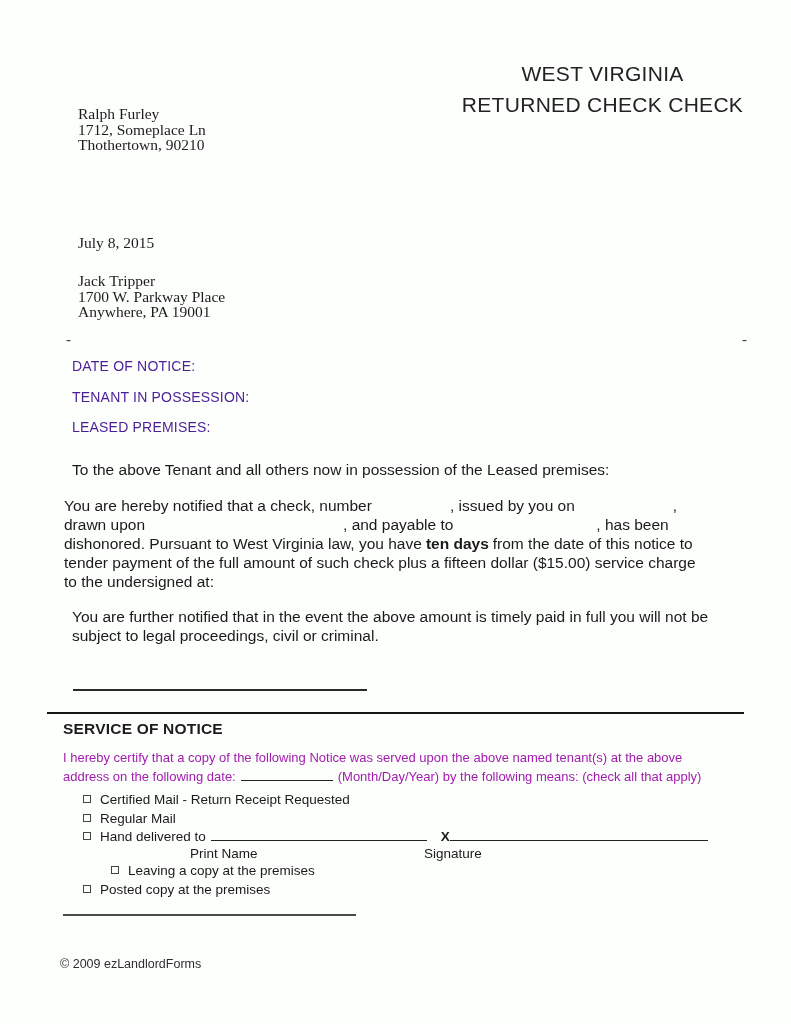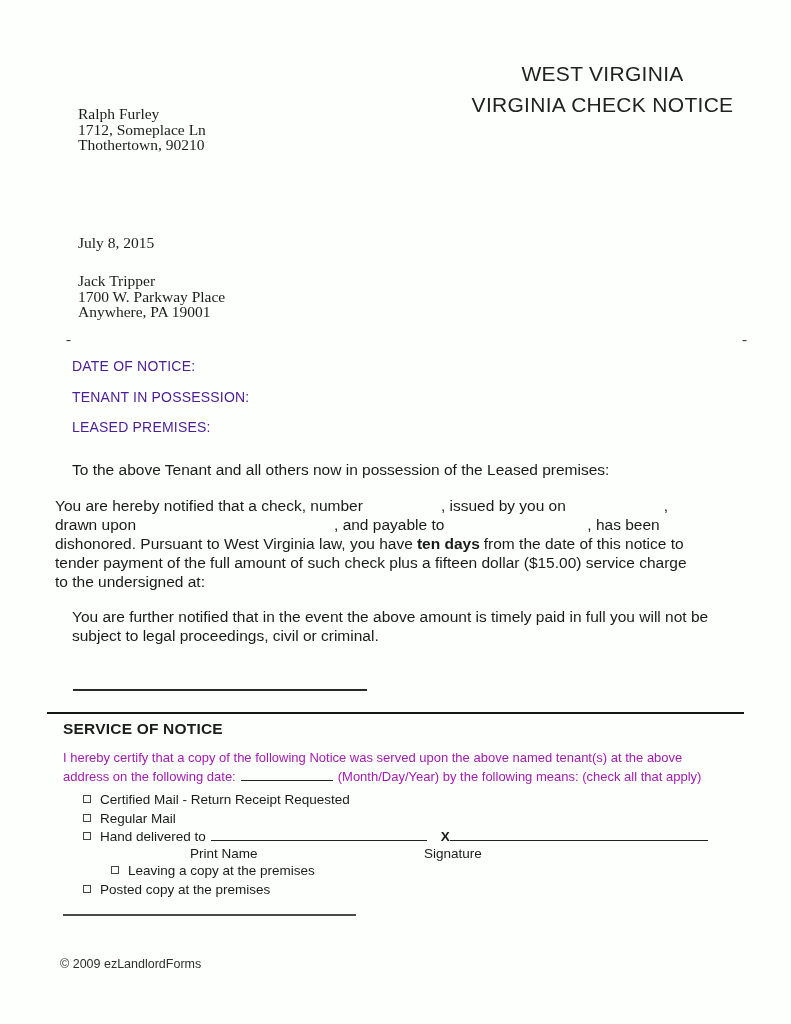--- a/index.html
+++ b/index.html
@@ -27,21 +27,21 @@
   .mm-left { left: 66px; top: 331px; }
   .mm-right { left: 742px; top: 331px; }
 
   .field-label { left: 72px; font-size: 14px; letter-spacing: 0.2px; color: #4c1d95; }
   .fl-1 { top: 358px; }
   .fl-2 { top: 389px; }
   .fl-3 { top: 419px; }
 
   .body-text { font-size: 15.5px; line-height: 19px; white-space: nowrap; color: #1a1a1a; }
   .intro { left: 72px; top: 460px; }
-  .para1 { left: 55px; top: 496px; }
+  .para1 { left: 64px; top: 496px; }
   .para2 { left: 72px; top: 607px; }
 
   .gap { display: inline-block; height: 14px; }
   .gap-check-number { width: 78px; }
   .gap-check-date   { width: 98px; }
   .gap-drawn-upon   { width: 198px; }
   .gap-payable-to   { width: 143px; }
   .bold-run { font-weight: bold; margin: 0 4px; }
 
   .sig-line   { left: 73px; top: 689px; width: 294px; height: 2px; background: #2a2a2a; }
@@ -81,21 +81,21 @@
 <body>
 
 <div class="abs sender serif">
   <div>Ralph Furley</div>
   <div>1712, Someplace Ln</div>
   <div>Thothertown, 90210</div>
 </div>
 
 <div class="abs title-block">
   <div>WEST VIRGINIA</div>
-  <div>VIRGINIA CHECK NOTICE</div>
+  <div>RETURNED CHECK CHECK</div>
 </div>
 
 <div class="abs notice-date serif">July 8, 2015</div>
 
 <div class="abs recipient serif">
   <div>Jack Tripper</div>
   <div>1700 W. Parkway Place</div>
   <div>Anywhere, PA 19001</div>
 </div>
 

